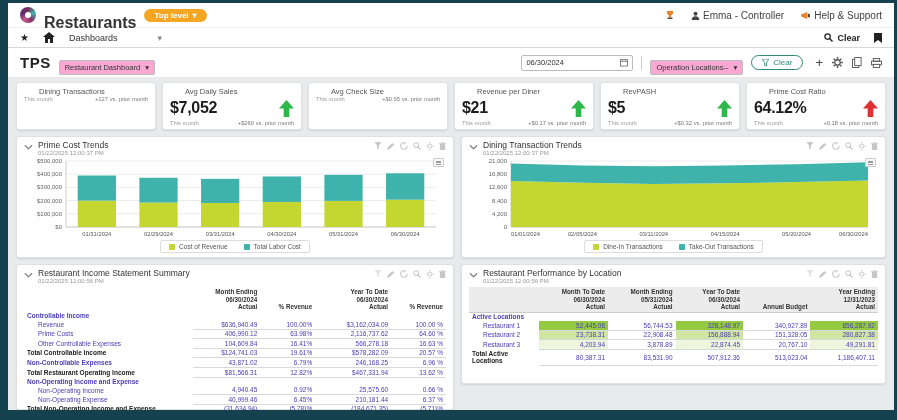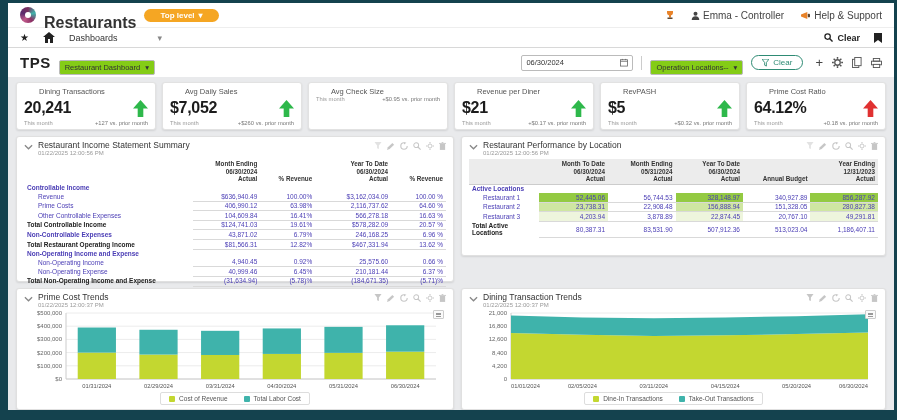--- a/index.html
+++ b/index.html
@@ -5,36 +5,36 @@
   * { box-sizing:border-box; margin:0; padding:0; }
   html,body { width:897px; height:420px; overflow:hidden; }
   body { background:#14424e; font-family:"Liberation Sans", sans-serif; position:relative; }
   .app { position:absolute; left:8px; top:3px; right:3px; bottom:10px; background:#e9eaec; overflow:hidden; }
 
   
   .topbar { height:24px; background:#fff; display:flex; align-items:center; padding:0 12px; gap:8px; }
   .logo { width:16px; height:16px; border-radius:50%; background:conic-gradient(#7a2e5d,#3fb3ab,#8a2f63,#c05a8a,#5a2b6e,#7a2e5d); position:relative; }
   .logo:after { content:""; position:absolute; left:5px; top:5px; width:6px; height:6px; background:#fff; border-radius:50%; }
   .brand { font-size:16px; font-weight:bold; color:#333;margin-top:15px; }
-  .levelbtn { background:#f5a623; color:#fff; font-size:8px; font-weight:bold; border:none; border-radius:9px; padding:2px 16px; display:flex; align-items:center; gap:4px; }
+  .levelbtn { background:#f5a623; color:#fff; font-size:8px; font-weight:bold; border:none; border-radius:9px; padding:2px 10px; display:flex; align-items:center; gap:4px; }
   .topbar .spacer { flex:1; }
   .topright { display:flex; align-items:center; gap:6px; font-size:10px; color:#444; }
   .topright .grp { display:flex; align-items:center; gap:3px; margin-left:10px; }
 
   
   .navbar { height:21px; background:#fff; border-top:1px solid #eee; border-bottom:1px solid #d8d8d8; display:flex; align-items:center; padding:0 12px; gap:14px; }
   .navbar .star { color:#222; font-size:10px; }
   .nav-dd { font-size:9px; color:#333; display:flex; align-items:flex-start; gap:40px; }
   .navbar .spacer { flex:1; }
   .nav-search { display:flex; align-items:center; gap:4px; font-size:9px; font-weight:bold; color:#222; }
 
   
   .pagebar { height:29px; background:#fff; display:flex; align-items:center; padding:0 12px; gap:8px; }
   .page-title { font-size:15px; font-weight:bold; color:#222; letter-spacing:0.5px; }
-  .dd { border:1px solid #bbb; border-radius:2px; background:#84cc16; font-size:7.5px; color:#333; padding:2px 5px; display:flex; align-items:center; gap:5px;margin-top:10px; }
+  .dd { border:1px solid #bbb; border-radius:2px; background:#f9a8d4; font-size:7.5px; color:#333; padding:2px 5px; display:flex; align-items:center; gap:5px;margin-top:10px; }
   .pagebar .spacer { flex:1; }
   .datebox { border:1px solid #bbb; border-radius:2px; display:flex; align-items:center; width:112px; height:16px; padding:0 4px; gap:4px; }
   .datebox input { border:none; outline:none; font-size:7.5px; color:#333; width:100%; font-family:inherit; }
   .vsep { width:1px; height:14px; background:#ccc; }
   .clearbtn { border:1px solid #2e8b74; color:#2e8b74; background:#fff; border-radius:9px; font-size:8px; padding:2px 10px; display:flex; align-items:center; gap:4px; }
   .pb-icons { display:flex; align-items:center; gap:9px; margin-left:4px; color:#555; }
   .plus { font-size:13px; color:#444; line-height:10px; }
 
   
   .content { padding:5px 8px; }
@@ -196,26 +196,20 @@
           <rect x="2.5" y="7" width="7" height="3.5" fill="#fff" stroke="#555"></rect>
         </svg>
     </div>
   </div>
 
   <div class="content">
 
     <div class="kpi-row">
         <div class="kpi">
     <div class="kpi-title">Dining Transactions</div>
-    <div class="kpi-mid">
-      <span class="kpi-value">20,241</span>
-      <svg width="15" height="17" viewBox="0 0 16 18">
-              <polygon points="8,0 16,9 11,9 11,18 5,18 5,9 0,9" fill="#2eb84b"></polygon>
-            </svg>
-    </div>
     <div class="kpi-bottom">
       <span>This month</span>
       <span class="kpi-delta">+127 vs. prior month</span>
     </div>
   </div>
         <div class="kpi">
     <div class="kpi-title">Avg Daily Sales</div>
     <div class="kpi-mid">
       <span class="kpi-value">$7,052</span>
       <svg width="15" height="17" viewBox="0 0 16 18">
@@ -267,267 +261,20 @@
       <svg width="15" height="17" viewBox="0 0 16 18">
               <polygon points="8,0 16,9 11,9 11,18 5,18 5,9 0,9" fill="#e03131"></polygon>
             </svg>
     </div>
     <div class="kpi-bottom">
       <span>This month</span>
       <span class="kpi-delta">+0.18 vs. prior month</span>
     </div>
   </div>
       </div>
-
-    <div class="row2">
-      <div class="panel pcol-left" style="height:146px;">
-        <div class="p-head">
-          <svg width="9" height="8" viewBox="0 0 10 8" style="margin-top:3px">
-              <polyline points="1,2 5,6 9,2" fill="none" stroke="#888" stroke-width="1.4"></polyline>
-            </svg>
-          <div class="p-titleblock">
-            <div class="p-title">Restaurant Income Statement Summary</div>
-            <div class="p-time">01/22/2025 12:00:56 PM</div>
-          </div>
-          <span class="spacer"></span>
-          <div class="p-icons">
-            <svg width="8" height="8" viewBox="0 0 8 9">
-                <path d="M0 0 H8 L5 4 V8 L3 7 V4 Z" fill="#ccc"></path>
-              </svg>
-            <svg width="8" height="8" viewBox="0 0 9 9">
-                <path d="M0 9 L1 6 L6 1 L8 3 L3 8 Z" fill="#999"></path>
-              </svg>
-            <svg width="8" height="8" viewBox="0 0 10 10">
-                <path d="M5 1 A4 4 0 1 0 9 5" fill="none" stroke="#999" stroke-width="1.4"></path>
-                <path d="M5 0 L8 1 L5 3 Z" fill="#999"></path>
-              </svg>
-            <svg width="8" height="8" viewBox="0 0 10 10">
-                <circle cx="4" cy="4" r="3" fill="none" stroke="#999" stroke-width="1.3"></circle>
-                <line x1="6.2" y1="6.2" x2="9.5" y2="9.5" stroke="#999" stroke-width="1.5"></line>
-              </svg>
-            <svg width="8" height="8" viewBox="0 0 12 12">
-                <circle cx="6" cy="6" r="3" fill="none" stroke="#999" stroke-width="1.4"></circle>
-                <g stroke="#999" stroke-width="1.6">
-                  <line x1="6" y1="0" x2="6" y2="2"></line>
-                  <line x1="6" y1="10" x2="6" y2="12"></line>
-                  <line x1="0" y1="6" x2="2" y2="6"></line>
-                  <line x1="10" y1="6" x2="12" y2="6"></line>
-                </g>
-              </svg>
-            <svg width="7" height="8" viewBox="0 0 8 9">
-                <rect x="1" y="2" width="6" height="7" fill="#999"></rect>
-                <rect x="0" y="1" width="8" height="1" fill="#999"></rect>
-                <rect x="3" y="0" width="2" height="1" fill="#999"></rect>
-              </svg>
-          </div>
-        </div>
-        <table class="rpt" style="margin-top:3px;">
-          <colgroup>
-              <col style="width:40%">
-              <col style="width:16%">
-              <col style="width:13%">
-              <col style="width:18%">
-              <col style="width:13%">
-            </colgroup>
-        <thead>
-              <tr>
-                <th class="lbl"></th>
-                <th>Month Ending<br>06/30/2024<br>Actual</th>
-                <th><br><br>% Revenue</th>
-                <th>Year To Date<br>06/30/2024<br>Actual</th>
-                <th><br><br>% Revenue</th>
-              </tr>
-            </thead>
-            <tbody>
-              <tr class="group">
-                <td class="lbl ind0">Controllable Income</td>
-                <td class="num" style="border:none"></td>
-                <td class="num" style="border:none"></td>
-                <td class="num" style="border:none"></td>
-                <td class="num" style="border:none"></td>
-              </tr>
-              <tr class="link">
-                <td class="lbl ind1">Revenue</td>
-                <td class="num">$636,940.49</td>
-                <td class="num">100.00%</td>
-                <td class="num">$3,162,034.09</td>
-                <td class="num">100.00 %</td>
-              </tr>
-              <tr class="link">
-                <td class="lbl ind1">Prime Costs</td>
-                <td class="num">406,990.12</td>
-                <td class="num">63.98%</td>
-                <td class="num">2,116,737.62</td>
-                <td class="num">64.60 %</td>
-              </tr>
-              <tr class="link">
-                <td class="lbl ind1">Other Controllable Expenses</td>
-                <td class="num">104,609.84</td>
-                <td class="num">16.41%</td>
-                <td class="num">566,278.18</td>
-                <td class="num">16.63 %</td>
-              </tr>
-              <tr class="total">
-                <td class="lbl ind0">Total Controllable Income</td>
-                <td class="num">$124,741.03</td>
-                <td class="num">19.61%</td>
-                <td class="num">$578,282.09</td>
-                <td class="num">20.57 %</td>
-              </tr>
-              <tr class="group">
-                <td class="lbl ind0">Non-Controllable Expenses</td>
-                <td class="num">43,871.02</td>
-                <td class="num">6.79%</td>
-                <td class="num">246,168.25</td>
-                <td class="num">6.96 %</td>
-              </tr>
-              <tr class="total">
-                <td class="lbl ind0">Total Restaurant Operating Income</td>
-                <td class="num">$81,566.31</td>
-                <td class="num">12.82%</td>
-                <td class="num">$467,331.94</td>
-                <td class="num">13.62 %</td>
-              </tr>
-              <tr class="group">
-                <td class="lbl ind0">Non-Operating Income and Expense</td>
-                <td class="num" style="border:none"></td>
-                <td class="num" style="border:none"></td>
-                <td class="num" style="border:none"></td>
-                <td class="num" style="border:none"></td>
-              </tr>
-              <tr class="link">
-                <td class="lbl ind1">Non-Operating Income</td>
-                <td class="num">4,940.45</td>
-                <td class="num">0.92%</td>
-                <td class="num">25,575.60</td>
-                <td class="num">0.66 %</td>
-              </tr>
-              <tr class="link">
-                <td class="lbl ind1">Non-Operating Expense</td>
-                <td class="num">40,999.46</td>
-                <td class="num">6.45%</td>
-                <td class="num">210,181.44</td>
-                <td class="num">6.37 %</td>
-              </tr>
-              <tr class="total">
-                <td class="lbl ind0">Total Non-Operating Income and Expense</td>
-                <td class="num">(31,634.94)</td>
-                <td class="num">(5.78)%</td>
-                <td class="num">(184,671.35)</td>
-                <td class="num">(5.71)%</td>
-              </tr>
-            </tbody>
-          </table>
-      </div>
-
-      <div class="panel pcol-right" style="height:120px;">
-        <div class="p-head">
-          <svg width="9" height="8" viewBox="0 0 10 8" style="margin-top:3px">
-              <polyline points="1,2 5,6 9,2" fill="none" stroke="#888" stroke-width="1.4"></polyline>
-            </svg>
-          <div class="p-titleblock">
-            <div class="p-title">Restaurant Performance by Location</div>
-            <div class="p-time">01/22/2025 12:00:56 PM</div>
-          </div>
-          <span class="spacer"></span>
-          <div class="p-icons">
-            <svg width="8" height="8" viewBox="0 0 8 9">
-                <path d="M0 0 H8 L5 4 V8 L3 7 V4 Z" fill="#ccc"></path>
-              </svg>
-            <svg width="8" height="8" viewBox="0 0 9 9">
-                <path d="M0 9 L1 6 L6 1 L8 3 L3 8 Z" fill="#999"></path>
-              </svg>
-            <svg width="8" height="8" viewBox="0 0 10 10">
-                <path d="M5 1 A4 4 0 1 0 9 5" fill="none" stroke="#999" stroke-width="1.4"></path>
-                <path d="M5 0 L8 1 L5 3 Z" fill="#999"></path>
-              </svg>
-            <svg width="8" height="8" viewBox="0 0 10 10">
-                <circle cx="4" cy="4" r="3" fill="none" stroke="#999" stroke-width="1.3"></circle>
-                <line x1="6.2" y1="6.2" x2="9.5" y2="9.5" stroke="#999" stroke-width="1.5"></line>
-              </svg>
-            <svg width="8" height="8" viewBox="0 0 12 12">
-                <circle cx="6" cy="6" r="3" fill="none" stroke="#999" stroke-width="1.4"></circle>
-                <g stroke="#999" stroke-width="1.6">
-                  <line x1="6" y1="0" x2="6" y2="2"></line>
-                  <line x1="6" y1="10" x2="6" y2="12"></line>
-                  <line x1="0" y1="6" x2="2" y2="6"></line>
-                  <line x1="10" y1="6" x2="12" y2="6"></line>
-                </g>
-              </svg>
-            <svg width="7" height="8" viewBox="0 0 8 9">
-                <rect x="1" y="2" width="6" height="7" fill="#999"></rect>
-                <rect x="0" y="1" width="8" height="1" fill="#999"></rect>
-                <rect x="3" y="0" width="2" height="1" fill="#999"></rect>
-              </svg>
-          </div>
-        </div>
-        <table class="rpt perf" style="margin-top:3px;">
-          <colgroup>
-              <col style="width:17%">
-              <col style="width:17%">
-              <col style="width:16.5%">
-              <col style="width:16.5%">
-              <col style="width:16.5%">
-              <col style="width:16.5%">
-            </colgroup>
-        <thead>
-              <tr>
-                <th class="lbl"></th>
-                <th>Month To Date<br>06/30/2024<br>Actual</th>
-                <th>Month Ending<br>05/31/2024<br>Actual</th>
-                <th>Year To Date<br>06/30/2024<br>Actual</th>
-                <th><br><br>Annual Budget</th>
-                <th>Year Ending<br>12/31/2023<br>Actual</th>
-              </tr>
-            </thead>
-            <tbody>
-              <tr class="group">
-                <td class="lbl ind0">Active Locations</td>
-                <td class="num" style="border:none"></td>
-                <td class="num" style="border:none"></td>
-                <td class="num" style="border:none"></td>
-                <td class="num" style="border:none"></td>
-                <td class="num" style="border:none"></td>
-              </tr>
-              <tr class="link">
-                <td class="lbl ind1">Restaurant 1</td>
-                <td class="num hl3">52,445.06</td>
-                <td class="num hl0">56,744.53</td>
-                <td class="num hl3">328,148.97</td>
-                <td class="num hl0">340,927.89</td>
-                <td class="num hl3">856,287.92</td>
-              </tr>
-              <tr class="link">
-                <td class="lbl ind1">Restaurant 2</td>
-                <td class="num hl2">23,738.31</td>
-                <td class="num hl0">22,908.48</td>
-                <td class="num hl2">156,888.94</td>
-                <td class="num hl0">151,328.05</td>
-                <td class="num hl2">280,827.38</td>
-              </tr>
-              <tr class="link">
-                <td class="lbl ind1">Restaurant 3</td>
-                <td class="num hl1">4,203.94</td>
-                <td class="num hl0">3,878.89</td>
-                <td class="num hl1">22,874.45</td>
-                <td class="num hl0">20,767.10</td>
-                <td class="num hl1">49,291.81</td>
-              </tr>
-              <tr class="total">
-                <td class="lbl ind0">Total Active Locations</td>
-                <td class="num">80,387.31</td>
-                <td class="num">83,531.90</td>
-                <td class="num">507,912.36</td>
-                <td class="num">513,023.04</td>
-                <td class="num">1,186,407.11</td>
-              </tr>
-            </tbody>
-          </table>
-      </div>
-    </div>
 
     <div class="row2">
       <div class="panel pcol-left">
         <div class="p-head">
           <svg width="9" height="8" viewBox="0 0 10 8" style="margin-top:3px">
               <polyline points="1,2 5,6 9,2" fill="none" stroke="#888" stroke-width="1.4"></polyline>
             </svg>
           <div class="p-titleblock">
             <div class="p-title">Prime Cost Trends</div>
             <div class="p-time">01/22/2025 12:00:37 PM</div>
@@ -684,14 +431,261 @@
             </div>
         </div>
         <div class="legend">
             <div class="legend-box">
               <span class="lgi"><span class="sw" style="background:#c3d730"></span>Dine-In Transactions</span>
               <span class="lgi"><span class="sw" style="background:#3fb3ab"></span>Take-Out Transactions</span>
             </div>
           </div>
       </div>
     </div>
+
+    <div class="row2">
+      <div class="panel pcol-left" style="height:146px;">
+        <div class="p-head">
+          <svg width="9" height="8" viewBox="0 0 10 8" style="margin-top:3px">
+              <polyline points="1,2 5,6 9,2" fill="none" stroke="#888" stroke-width="1.4"></polyline>
+            </svg>
+          <div class="p-titleblock">
+            <div class="p-title">Restaurant Income Statement Summary</div>
+            <div class="p-time">01/22/2025 12:00:56 PM</div>
+          </div>
+          <span class="spacer"></span>
+          <div class="p-icons">
+            <svg width="8" height="8" viewBox="0 0 8 9">
+                <path d="M0 0 H8 L5 4 V8 L3 7 V4 Z" fill="#ccc"></path>
+              </svg>
+            <svg width="8" height="8" viewBox="0 0 9 9">
+                <path d="M0 9 L1 6 L6 1 L8 3 L3 8 Z" fill="#999"></path>
+              </svg>
+            <svg width="8" height="8" viewBox="0 0 10 10">
+                <path d="M5 1 A4 4 0 1 0 9 5" fill="none" stroke="#999" stroke-width="1.4"></path>
+                <path d="M5 0 L8 1 L5 3 Z" fill="#999"></path>
+              </svg>
+            <svg width="8" height="8" viewBox="0 0 10 10">
+                <circle cx="4" cy="4" r="3" fill="none" stroke="#999" stroke-width="1.3"></circle>
+                <line x1="6.2" y1="6.2" x2="9.5" y2="9.5" stroke="#999" stroke-width="1.5"></line>
+              </svg>
+            <svg width="8" height="8" viewBox="0 0 12 12">
+                <circle cx="6" cy="6" r="3" fill="none" stroke="#999" stroke-width="1.4"></circle>
+                <g stroke="#999" stroke-width="1.6">
+                  <line x1="6" y1="0" x2="6" y2="2"></line>
+                  <line x1="6" y1="10" x2="6" y2="12"></line>
+                  <line x1="0" y1="6" x2="2" y2="6"></line>
+                  <line x1="10" y1="6" x2="12" y2="6"></line>
+                </g>
+              </svg>
+            <svg width="7" height="8" viewBox="0 0 8 9">
+                <rect x="1" y="2" width="6" height="7" fill="#999"></rect>
+                <rect x="0" y="1" width="8" height="1" fill="#999"></rect>
+                <rect x="3" y="0" width="2" height="1" fill="#999"></rect>
+              </svg>
+          </div>
+        </div>
+        <table class="rpt" style="margin-top:3px;">
+          <colgroup>
+              <col style="width:40%">
+              <col style="width:16%">
+              <col style="width:13%">
+              <col style="width:18%">
+              <col style="width:13%">
+            </colgroup>
+        <thead>
+              <tr>
+                <th class="lbl"></th>
+                <th>Month Ending<br>06/30/2024<br>Actual</th>
+                <th><br><br>% Revenue</th>
+                <th>Year To Date<br>06/30/2024<br>Actual</th>
+                <th><br><br>% Revenue</th>
+              </tr>
+            </thead>
+            <tbody>
+              <tr class="group">
+                <td class="lbl ind0">Controllable Income</td>
+                <td class="num" style="border:none"></td>
+                <td class="num" style="border:none"></td>
+                <td class="num" style="border:none"></td>
+                <td class="num" style="border:none"></td>
+              </tr>
+              <tr class="link">
+                <td class="lbl ind1">Revenue</td>
+                <td class="num">$636,940.49</td>
+                <td class="num">100.00%</td>
+                <td class="num">$3,162,034.09</td>
+                <td class="num">100.00 %</td>
+              </tr>
+              <tr class="link">
+                <td class="lbl ind1">Prime Costs</td>
+                <td class="num">406,990.12</td>
+                <td class="num">63.98%</td>
+                <td class="num">2,116,737.62</td>
+                <td class="num">64.60 %</td>
+              </tr>
+              <tr class="link">
+                <td class="lbl ind1">Other Controllable Expenses</td>
+                <td class="num">104,609.84</td>
+                <td class="num">16.41%</td>
+                <td class="num">566,278.18</td>
+                <td class="num">16.63 %</td>
+              </tr>
+              <tr class="total">
+                <td class="lbl ind0">Total Controllable Income</td>
+                <td class="num">$124,741.03</td>
+                <td class="num">19.61%</td>
+                <td class="num">$578,282.09</td>
+                <td class="num">20.57 %</td>
+              </tr>
+              <tr class="group">
+                <td class="lbl ind0">Non-Controllable Expenses</td>
+                <td class="num">43,871.02</td>
+                <td class="num">6.79%</td>
+                <td class="num">246,168.25</td>
+                <td class="num">6.96 %</td>
+              </tr>
+              <tr class="total">
+                <td class="lbl ind0">Total Restaurant Operating Income</td>
+                <td class="num">$81,566.31</td>
+                <td class="num">12.82%</td>
+                <td class="num">$467,331.94</td>
+                <td class="num">13.62 %</td>
+              </tr>
+              <tr class="group">
+                <td class="lbl ind0">Non-Operating Income and Expense</td>
+                <td class="num" style="border:none"></td>
+                <td class="num" style="border:none"></td>
+                <td class="num" style="border:none"></td>
+                <td class="num" style="border:none"></td>
+              </tr>
+              <tr class="link">
+                <td class="lbl ind1">Non-Operating Income</td>
+                <td class="num">4,940.45</td>
+                <td class="num">0.92%</td>
+                <td class="num">25,575.60</td>
+                <td class="num">0.66 %</td>
+              </tr>
+              <tr class="link">
+                <td class="lbl ind1">Non-Operating Expense</td>
+                <td class="num">40,999.46</td>
+                <td class="num">6.45%</td>
+                <td class="num">210,181.44</td>
+                <td class="num">6.37 %</td>
+              </tr>
+              <tr class="total">
+                <td class="lbl ind0">Total Non-Operating Income and Expense</td>
+                <td class="num">(31,634.94)</td>
+                <td class="num">(5.78)%</td>
+                <td class="num">(184,671.35)</td>
+                <td class="num">(5.71)%</td>
+              </tr>
+            </tbody>
+          </table>
+      </div>
+
+      <div class="panel pcol-right" style="height:120px;">
+        <div class="p-head">
+          <svg width="9" height="8" viewBox="0 0 10 8" style="margin-top:3px">
+              <polyline points="1,2 5,6 9,2" fill="none" stroke="#888" stroke-width="1.4"></polyline>
+            </svg>
+          <div class="p-titleblock">
+            <div class="p-title">Restaurant Performance by Location</div>
+            <div class="p-time">01/22/2025 12:00:56 PM</div>
+          </div>
+          <span class="spacer"></span>
+          <div class="p-icons">
+            <svg width="8" height="8" viewBox="0 0 8 9">
+                <path d="M0 0 H8 L5 4 V8 L3 7 V4 Z" fill="#ccc"></path>
+              </svg>
+            <svg width="8" height="8" viewBox="0 0 9 9">
+                <path d="M0 9 L1 6 L6 1 L8 3 L3 8 Z" fill="#999"></path>
+              </svg>
+            <svg width="8" height="8" viewBox="0 0 10 10">
+                <path d="M5 1 A4 4 0 1 0 9 5" fill="none" stroke="#999" stroke-width="1.4"></path>
+                <path d="M5 0 L8 1 L5 3 Z" fill="#999"></path>
+              </svg>
+            <svg width="8" height="8" viewBox="0 0 10 10">
+                <circle cx="4" cy="4" r="3" fill="none" stroke="#999" stroke-width="1.3"></circle>
+                <line x1="6.2" y1="6.2" x2="9.5" y2="9.5" stroke="#999" stroke-width="1.5"></line>
+              </svg>
+            <svg width="8" height="8" viewBox="0 0 12 12">
+                <circle cx="6" cy="6" r="3" fill="none" stroke="#999" stroke-width="1.4"></circle>
+                <g stroke="#999" stroke-width="1.6">
+                  <line x1="6" y1="0" x2="6" y2="2"></line>
+                  <line x1="6" y1="10" x2="6" y2="12"></line>
+                  <line x1="0" y1="6" x2="2" y2="6"></line>
+                  <line x1="10" y1="6" x2="12" y2="6"></line>
+                </g>
+              </svg>
+            <svg width="7" height="8" viewBox="0 0 8 9">
+                <rect x="1" y="2" width="6" height="7" fill="#999"></rect>
+                <rect x="0" y="1" width="8" height="1" fill="#999"></rect>
+                <rect x="3" y="0" width="2" height="1" fill="#999"></rect>
+              </svg>
+          </div>
+        </div>
+        <table class="rpt perf" style="margin-top:3px;">
+          <colgroup>
+              <col style="width:17%">
+              <col style="width:17%">
+              <col style="width:16.5%">
+              <col style="width:16.5%">
+              <col style="width:16.5%">
+              <col style="width:16.5%">
+            </colgroup>
+        <thead>
+              <tr>
+                <th class="lbl"></th>
+                <th>Month To Date<br>06/30/2024<br>Actual</th>
+                <th>Month Ending<br>05/31/2024<br>Actual</th>
+                <th>Year To Date<br>06/30/2024<br>Actual</th>
+                <th><br><br>Annual Budget</th>
+                <th>Year Ending<br>12/31/2023<br>Actual</th>
+              </tr>
+            </thead>
+            <tbody>
+              <tr class="group">
+                <td class="lbl ind0">Active Locations</td>
+                <td class="num" style="border:none"></td>
+                <td class="num" style="border:none"></td>
+                <td class="num" style="border:none"></td>
+                <td class="num" style="border:none"></td>
+                <td class="num" style="border:none"></td>
+              </tr>
+              <tr class="link">
+                <td class="lbl ind1">Restaurant 1</td>
+                <td class="num hl3">52,445.06</td>
+                <td class="num hl0">56,744.53</td>
+                <td class="num hl3">328,148.97</td>
+                <td class="num hl0">340,927.89</td>
+                <td class="num hl3">856,287.92</td>
+              </tr>
+              <tr class="link">
+                <td class="lbl ind1">Restaurant 2</td>
+                <td class="num hl2">23,738.31</td>
+                <td class="num hl0">22,908.48</td>
+                <td class="num hl2">156,888.94</td>
+                <td class="num hl0">151,328.05</td>
+                <td class="num hl2">280,827.38</td>
+              </tr>
+              <tr class="link">
+                <td class="lbl ind1">Restaurant 3</td>
+                <td class="num hl1">4,203.94</td>
+                <td class="num hl0">3,878.89</td>
+                <td class="num hl1">22,874.45</td>
+                <td class="num hl0">20,767.10</td>
+                <td class="num hl1">49,291.81</td>
+              </tr>
+              <tr class="total">
+                <td class="lbl ind0">Total Active Locations</td>
+                <td class="num">80,387.31</td>
+                <td class="num">83,531.90</td>
+                <td class="num">507,912.36</td>
+                <td class="num">513,023.04</td>
+                <td class="num">1,186,407.11</td>
+              </tr>
+            </tbody>
+          </table>
+      </div>
+    </div>
   </div>
 </div>
 
 </body></html>

